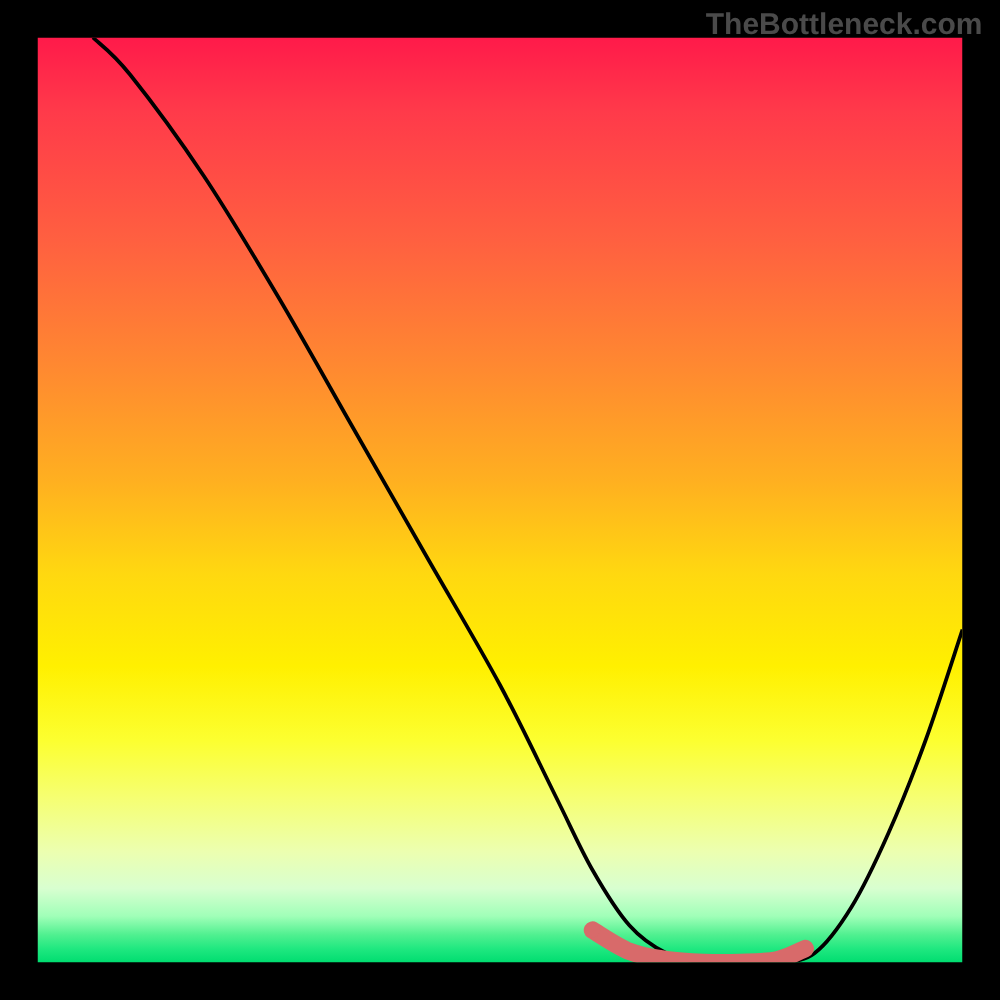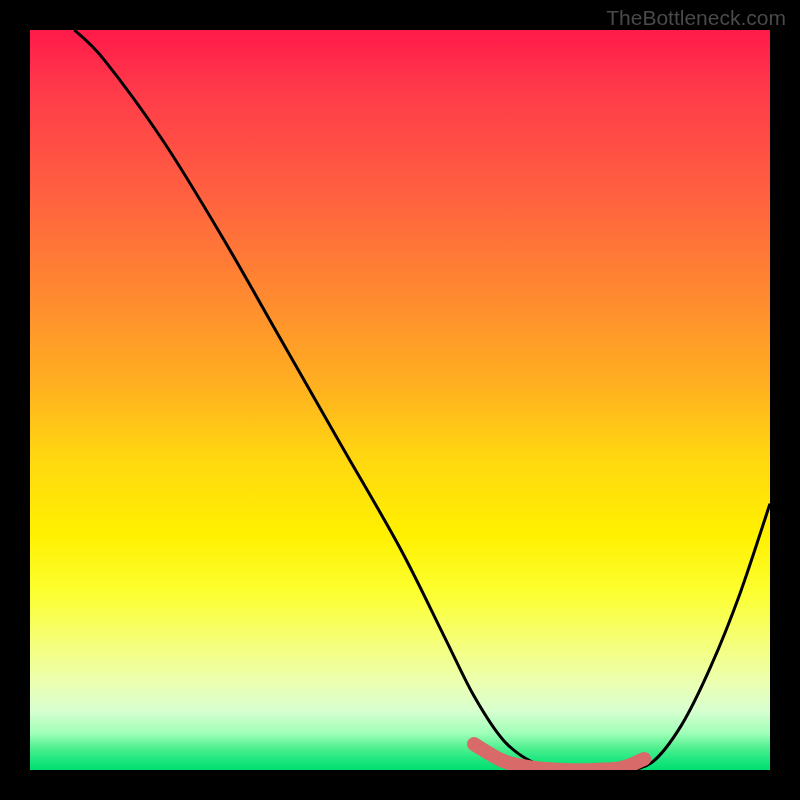--- a/index.html
+++ b/index.html
@@ -9,22 +9,22 @@
     height: 800px;
     background: #000;
     position: relative;
     font-family: Arial, sans-serif;
   }
   .watermark {
     position: absolute;
     top: 6px;
     right: 14px;
     color: #4a4a4a;
-    font-size: 21px;
-    font-weight: 400;
+    font-size: 24px;
+    font-weight: 700;
     z-index: 10;
   }
   .plot-area {
     position: absolute;
     left: 30px;
     top: 30px;
     width: 740px;
     height: 740px;
     overflow: hidden;
   }

